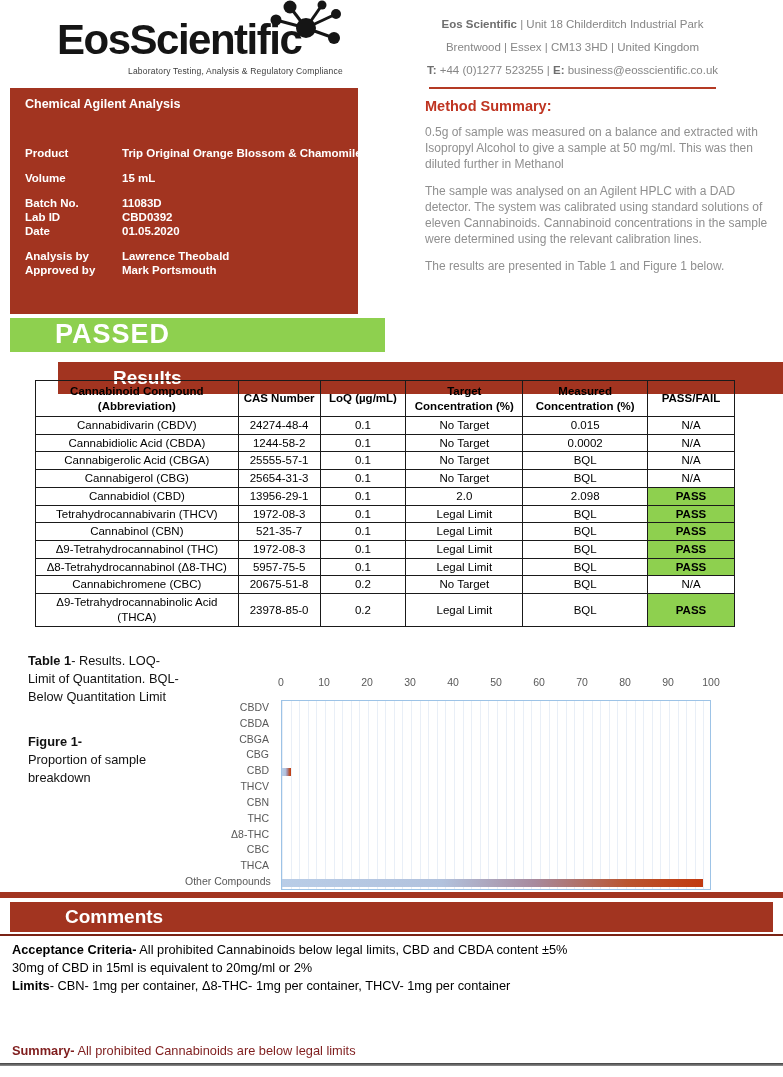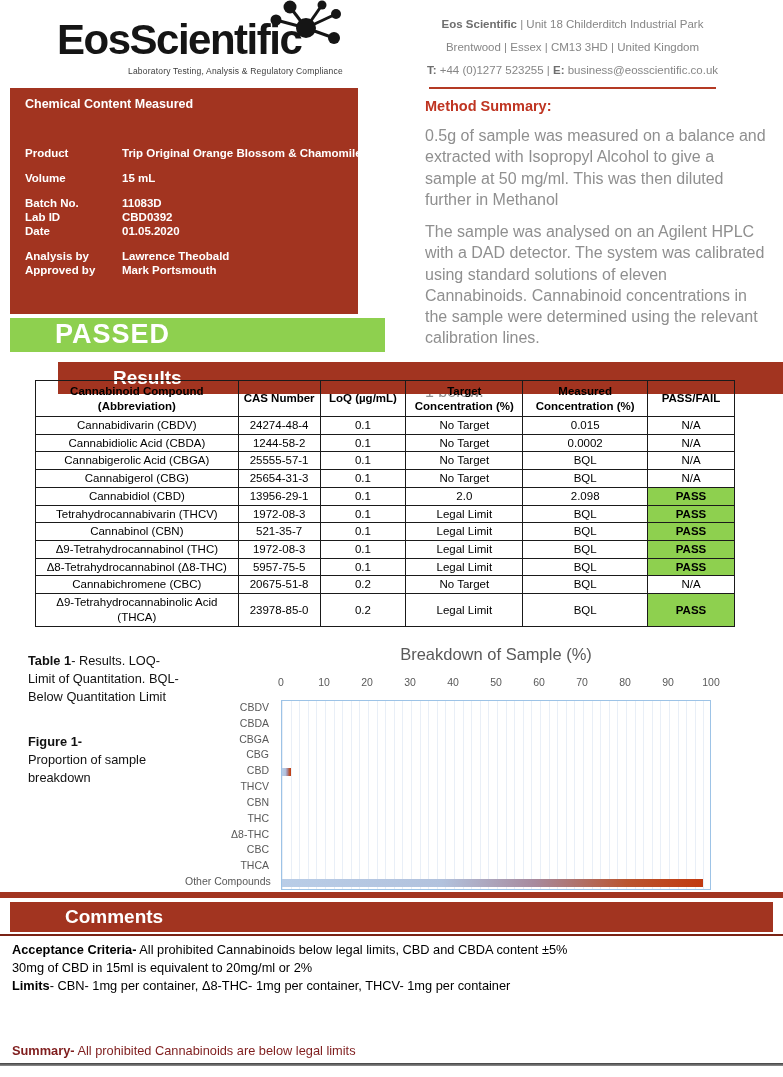--- a/index.html
+++ b/index.html
@@ -17,21 +17,21 @@
   
   .info-box { position:absolute; left:10px; top:88px; width:348px; height:226px; background:#a23420; color:#fff; padding:9px 15px; }
   .info-title { font-size:12.5px; font-weight:bold; }
   .info-row { display:flex; font-size:11.5px; }
   .info-row .lbl { width:97px; font-weight:bold; flex:none; }
   .info-row .val { font-weight:bold; white-space:nowrap; }
 
   
   .method-block { position:absolute; left:425px; top:98px; width:345px; }
   .method-title { color:#bf3421; font-size:14.5px; font-weight:bold; margin-bottom:11px; }
-  .method-block p { color:#8f8f8f; font-size:16px; line-height:1.33; margin-bottom:11px; }
+  .method-block p { color:#8f8f8f; font-size:12px; line-height:1.33; margin-bottom:11px; }
 
   
   .passed-banner { position:absolute; left:10px; top:318px; width:375px; height:34px; background:#8ed04f; color:#fff; font-size:27px; font-weight:bold; line-height:33px; padding-left:45px; letter-spacing:1px; }
   .section-banner { position:absolute; background:#a23420; color:#fff; font-size:19px; font-weight:bold; padding-left:55px; }
   .results-banner { left:10px; top:362px; width:763px; height:32px; line-height:31px;margin-left:48px; }
   .comments-banner { left:10px; top:902px; width:763px; height:30px; line-height:29px; }
 
   
   .results-table { position:absolute; left:35px; top:380px; width:700px; border-collapse:collapse; }
   .results-table th, .results-table td { border:1px solid #1a1a1a; text-align:center; vertical-align:middle; font-size:11.5px; color:#000; padding:1px 3px; line-height:1.28; }
@@ -84,21 +84,21 @@
     </g>
   </svg>
   <div class="contact-block">
     <div><b>Eos Scientific</b><span> | Unit 18 Childerditch Industrial Park</span></div>
     <div>Brentwood | Essex | CM13 3HD | United Kingdom</div>
     <div><b>T:</b><span> +44 (0)1277 523255 | </span><b>E:</b><span> business@eosscientific.co.uk</span></div>
     <div class="contact-divider"></div>
   </div>
 
   <div class="info-box">
-    <div class="info-title">Chemical Content Measured</div>
+    <div class="info-title">Chemical Agilent Analysis</div>
     <div id="info-fields">
         <div class="info-row" style="margin-top: 36px;">
           <span class="lbl">Product</span>
           <span class="val">Trip Original Orange Blossom &amp; Chamomile</span>
         </div>
         <div class="info-row" style="margin-top: 13px;">
           <span class="lbl">Volume</span>
           <span class="val">15 mL</span>
         </div>
         <div class="info-row" style="margin-top: 13px;">
@@ -246,21 +246,20 @@
         </tr>
       </tbody>
   </table>
 
   <div class="notes">
     <div><b>Table 1</b><span>- Results. LOQ- Limit of Quantitation. BQL- Below Quantitation Limit</span></div>
     <div class="fig"><b>Figure 1-</b><br><span>Proportion of sample breakdown</span></div>
   </div>
 
   <div class="chart">
-    <div class="chart-title">Breakdown of Sample (%)</div>
     <div class="chart-ticks" id="chart-ticks">
         <span class="tick" style="left: 96px;">0</span>
         <span class="tick" style="left: 139px;">10</span>
         <span class="tick" style="left: 182px;">20</span>
         <span class="tick" style="left: 225px;">30</span>
         <span class="tick" style="left: 268px;">40</span>
         <span class="tick" style="left: 311px;">50</span>
         <span class="tick" style="left: 354px;">60</span>
         <span class="tick" style="left: 397px;">70</span>
         <span class="tick" style="left: 440px;">80</span>

